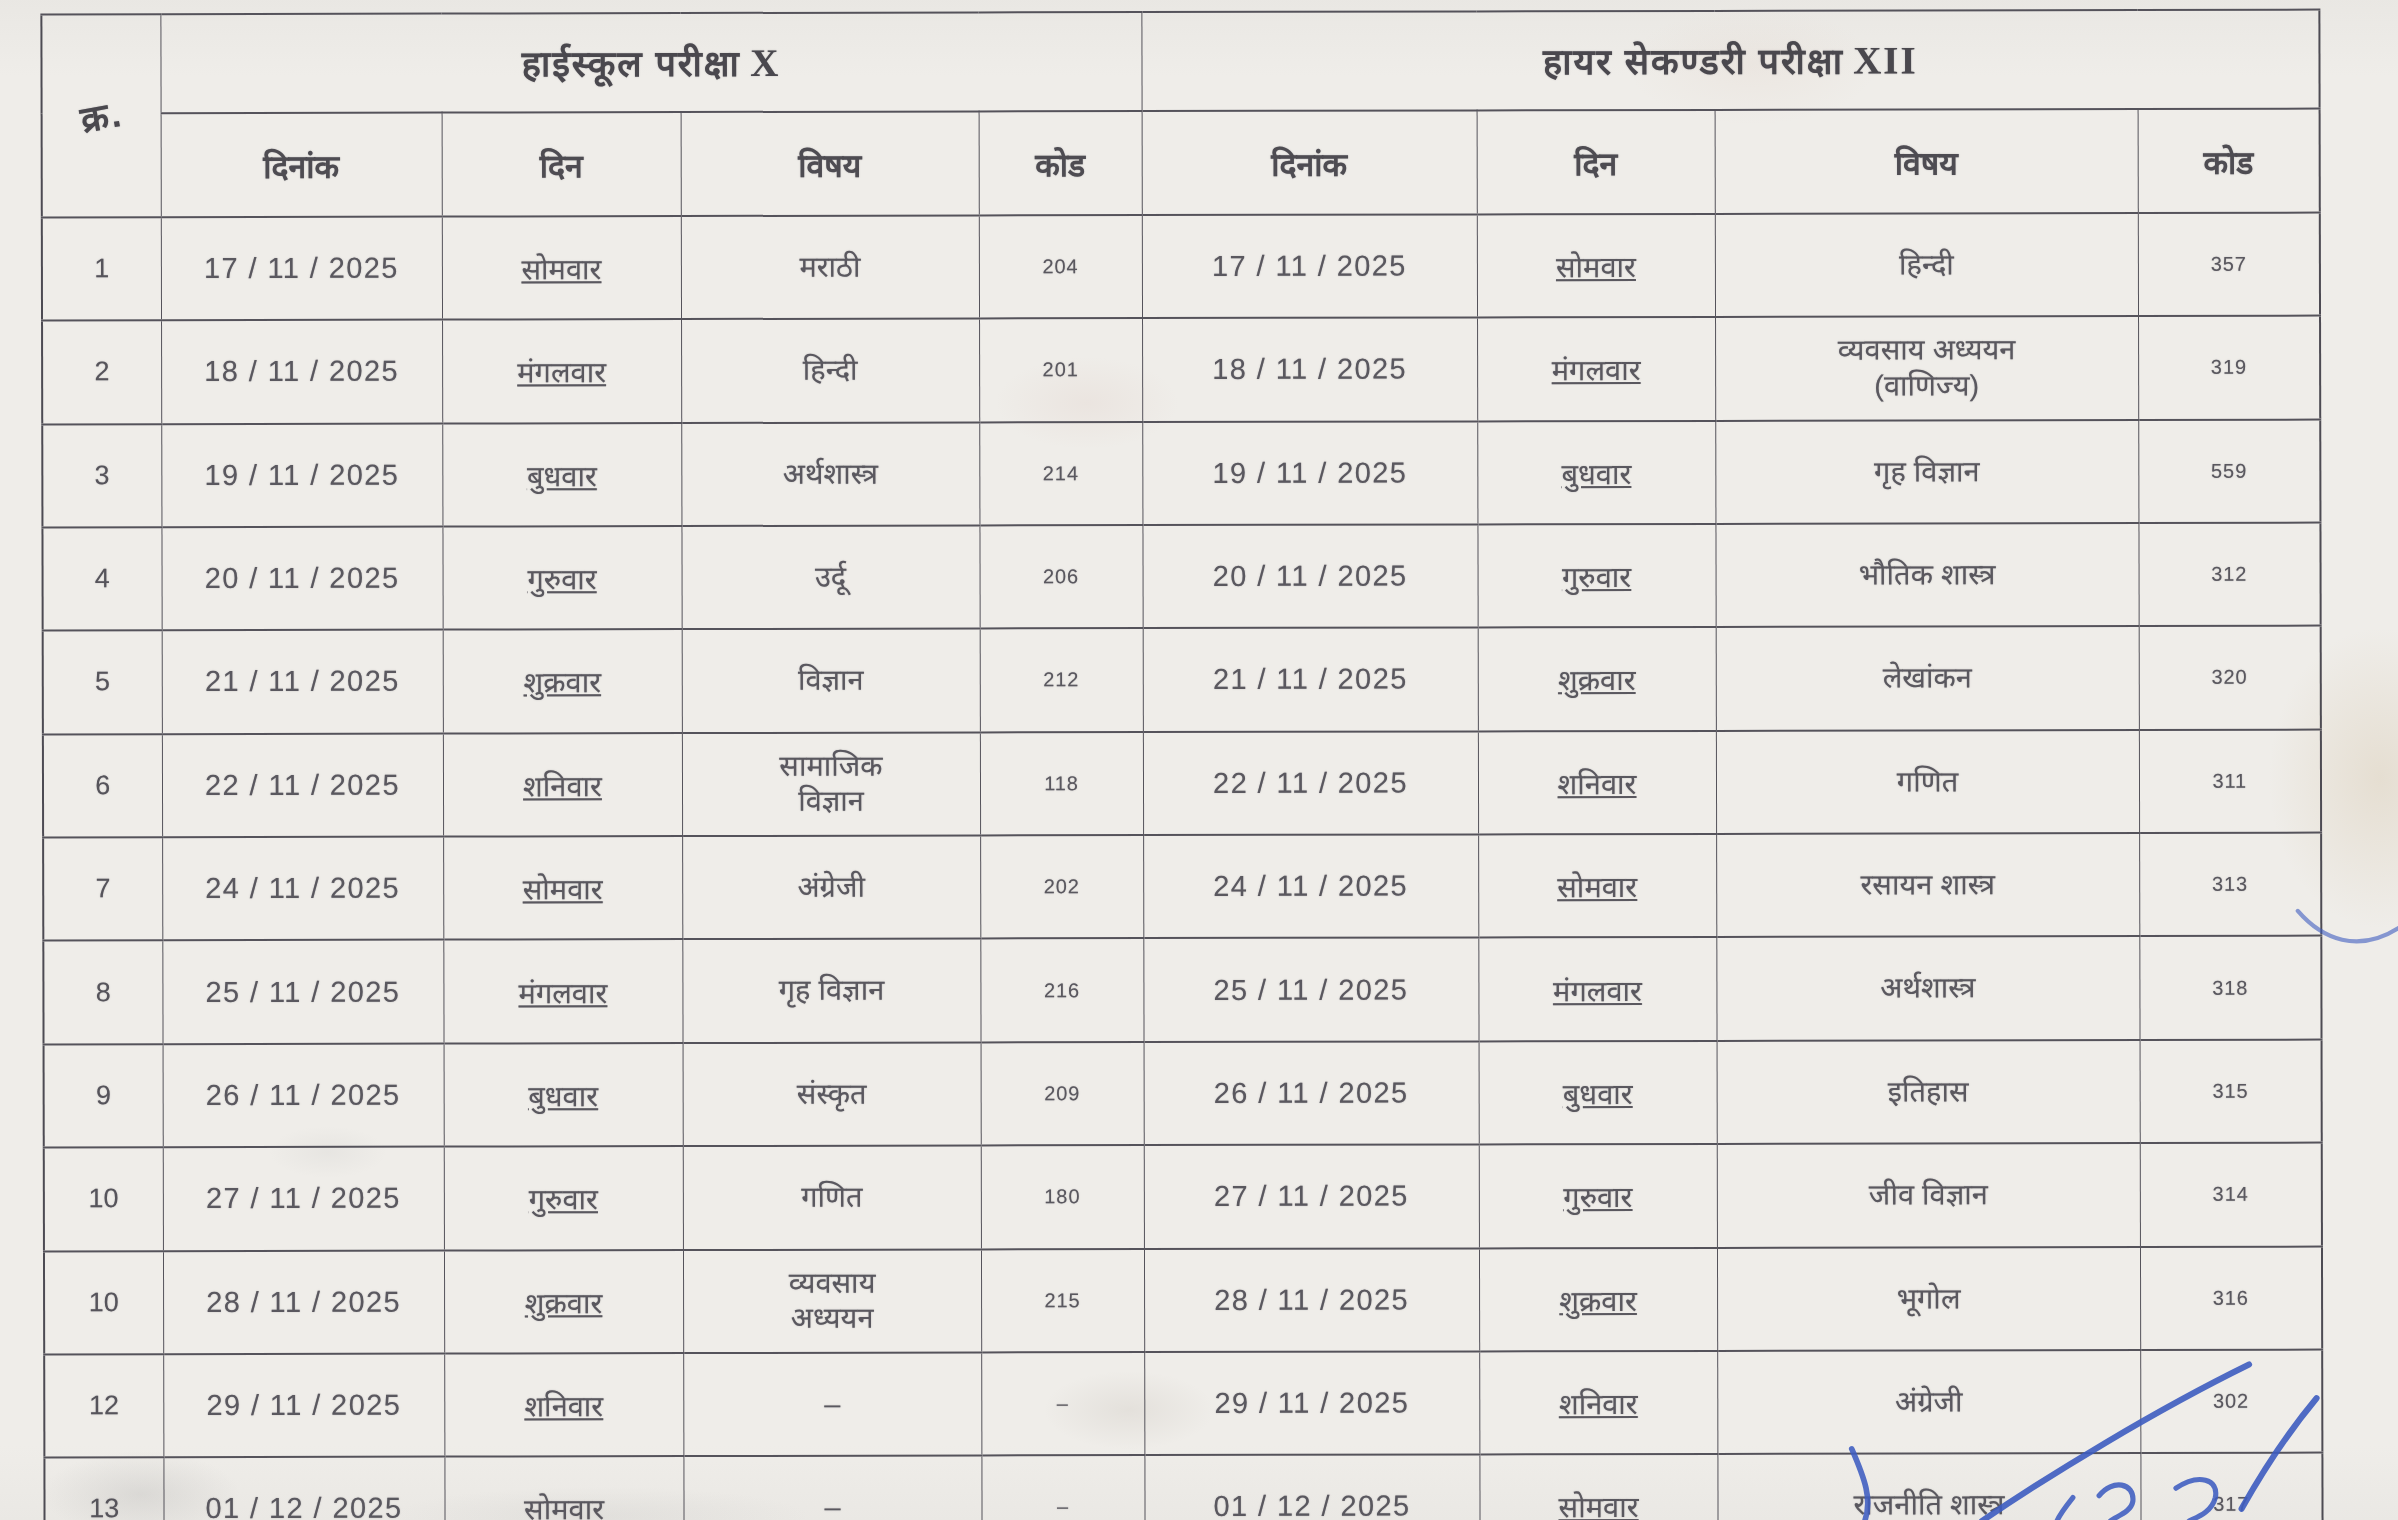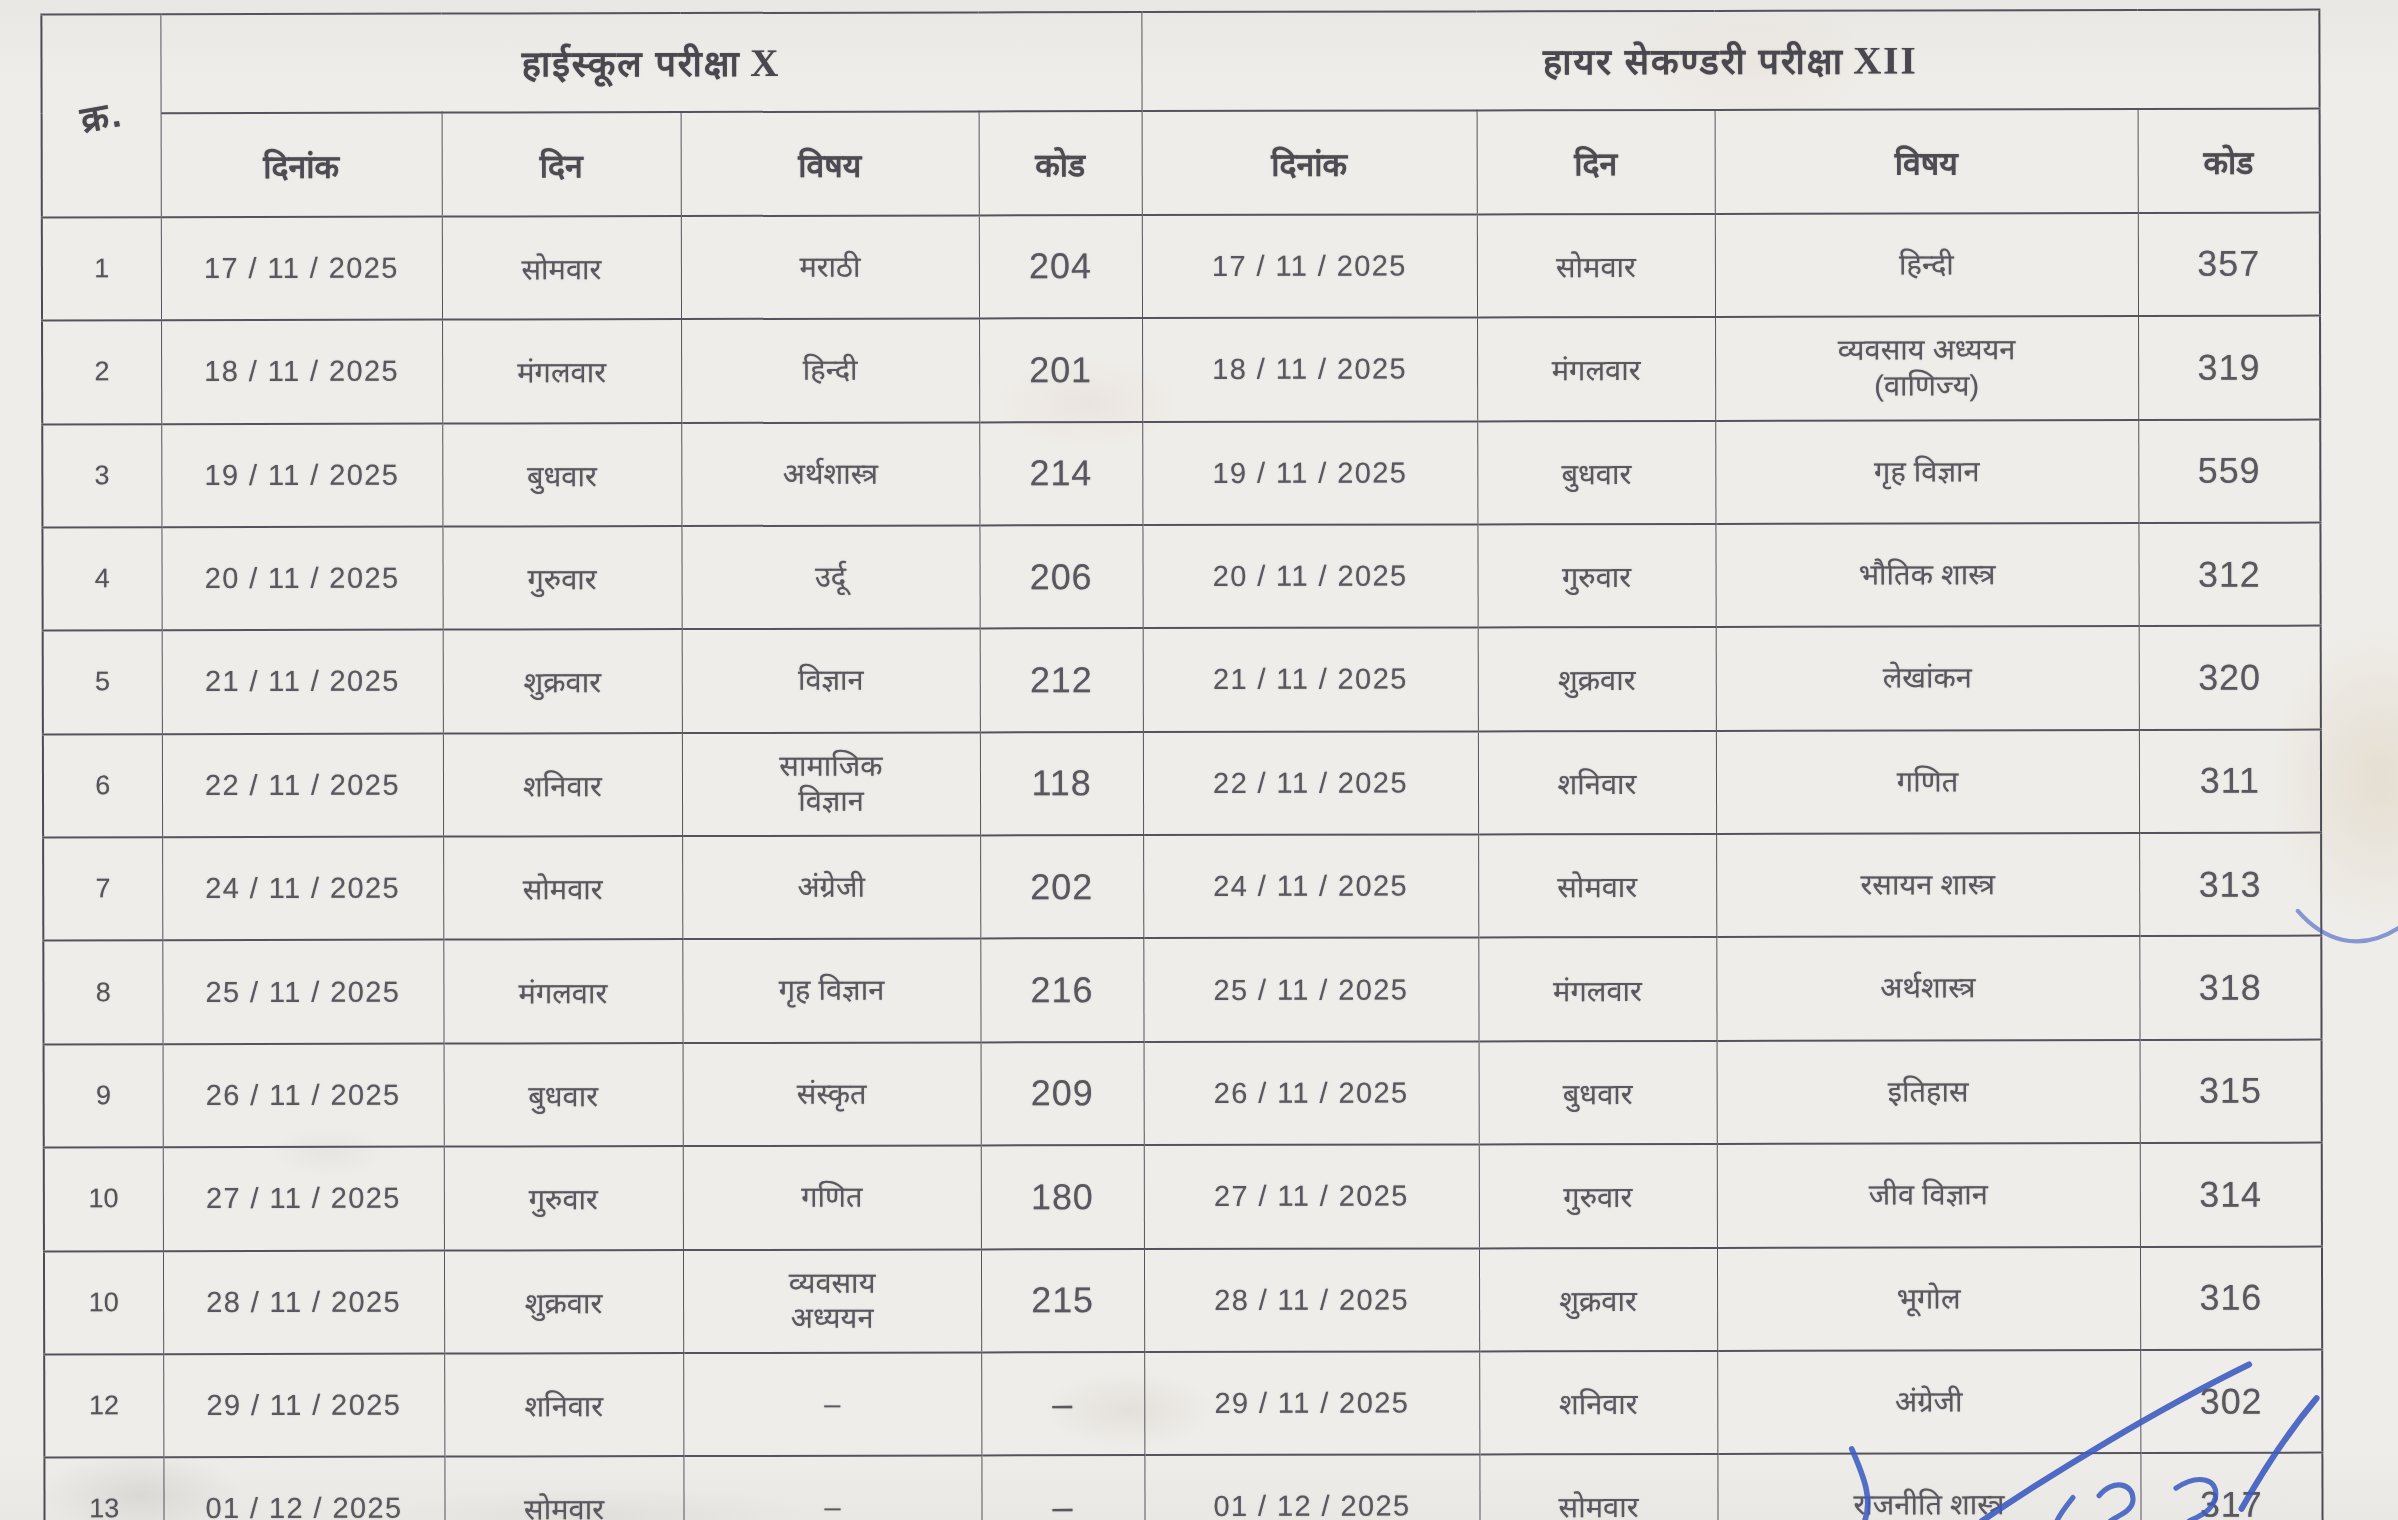--- a/index.html
+++ b/index.html
@@ -45,23 +45,23 @@
     font-family: "Liberation Serif", "DejaVu Serif", serif;
     font-size: 39px; font-weight: 600; letter-spacing: 1.9px; padding-left: 9.4px;
   }
   tr.cols-row th {
     height: 94px; font-size: 32px; font-weight: 600; color: #4e4c52;
     border-bottom: 4.7px double #55535b;
   }
   tbody td { height: 94px; font-size: 29px; color: #5a585f; }
   td.sn   { font-size: 27px; color: #56545b; }
   td.date { font-size: 29px; letter-spacing: 1.4px; white-space: nowrap; }
-  td.day  { font-size: 29px; }
+  td.day  { font-size: 29px; text-decoration: underline; }
   td.subject { white-space: pre-line; line-height: 1.22; }
-  td.code { font-size: 36px; letter-spacing: 0.9px; }
+  td.code { font-size: 20px; letter-spacing: 0.9px; }
   #pen-overlay { position: absolute; left: 0; top: 0; pointer-events: none; }
 </style>
 </head>
 <body>
 
 <div id="canvas">
 
   <table id="timetable">
     <colgroup>
       <col style="width:119px">

